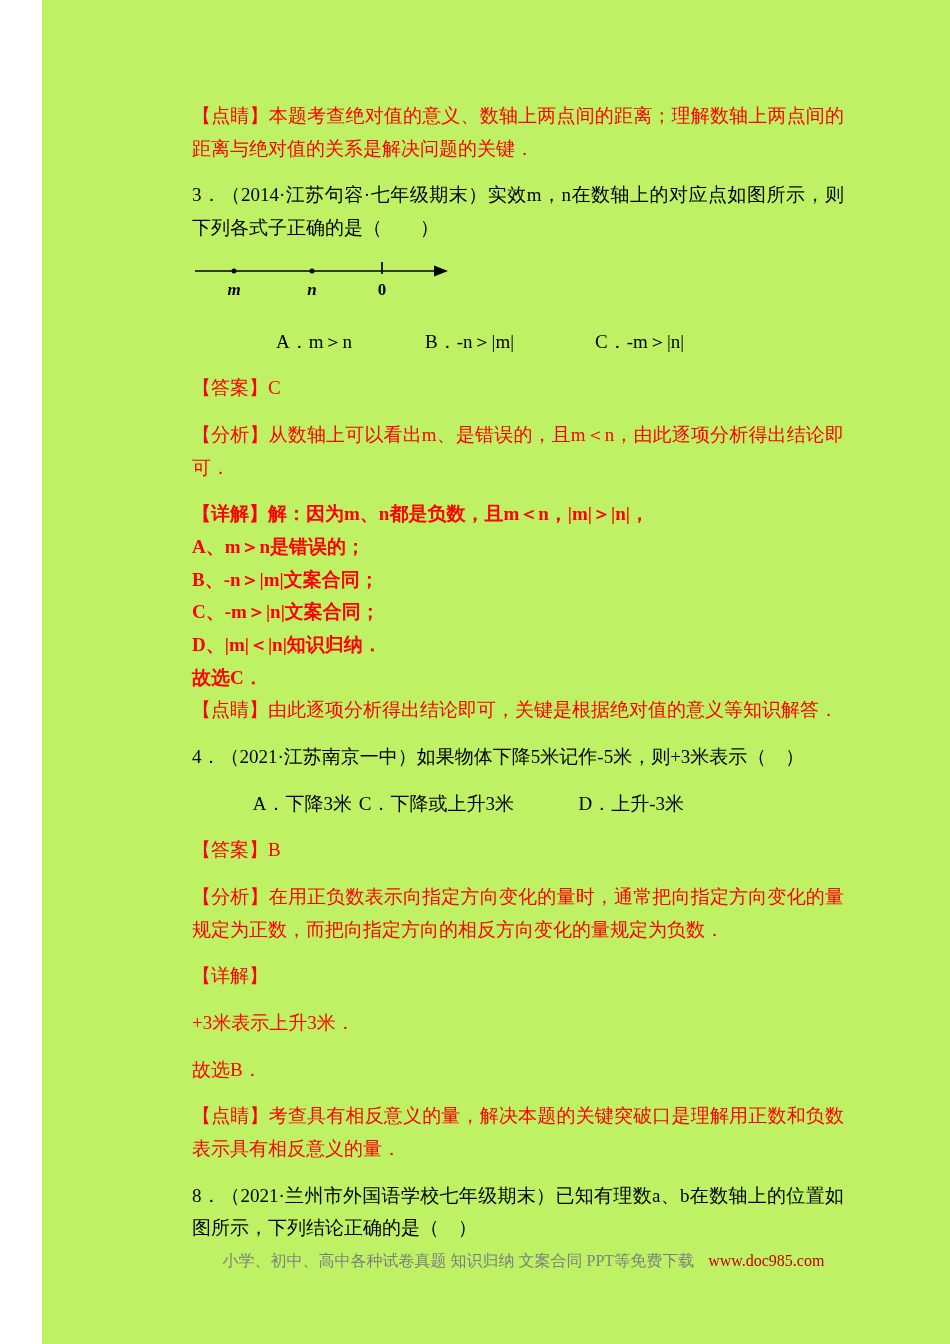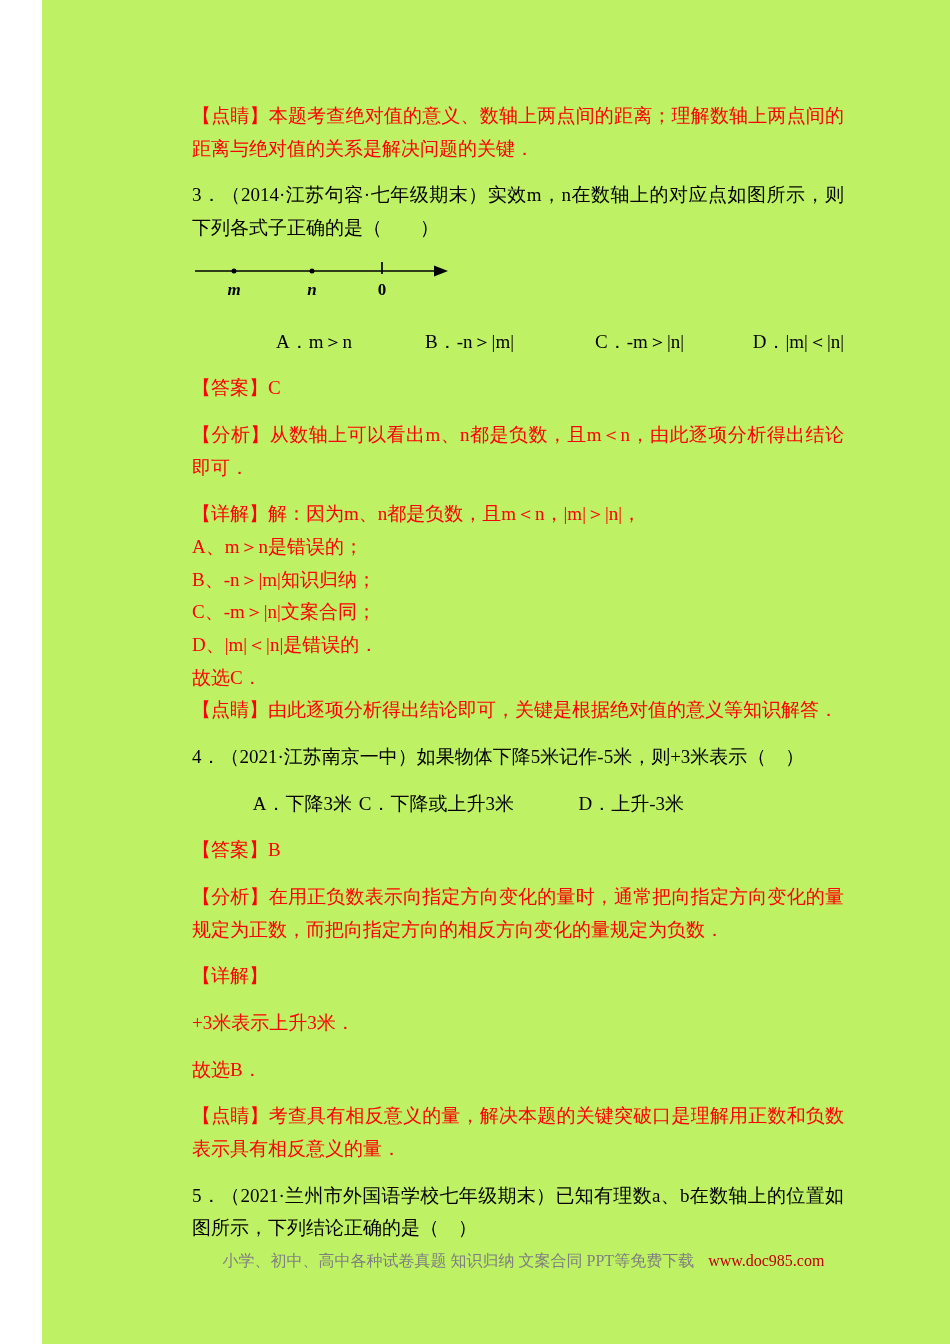--- a/index.html
+++ b/index.html
@@ -18,21 +18,21 @@
     position:absolute;
     top:100px;
     left:150px;
     width:652px;
   }
   .content p{
     margin:0 0 14px 0;
     line-height:1.72;
     text-align:justify;
   }
-  .content p.tight{margin-bottom:0;}
+  .content p.tight{margin-bottom:0;font-weight:bold;}
   .red{color:#fe0000;}
   .figure{margin:12px 0 18px 0;}
   .options-row{
     display:grid;
     grid-template-columns:160px 162px 170px 1fr;
     margin:0 0 14px 0;
     line-height:1.72;
     white-space:nowrap;
   }
   .options-row span{display:block;text-align:right;}
@@ -74,50 +74,49 @@
         <text x="42" y="36" text-anchor="middle" class="fig-label">m</text>
         <text x="120" y="36" text-anchor="middle" class="fig-label">n</text>
         <text x="190" y="36" text-anchor="middle" class="fig-label-zero">0</text>
       </svg>
     </div>
 
     <div class="options-row">
       <span>A．m＞n</span>
       <span>B．-n＞|m|</span>
       <span>C．-m＞|n|</span>
-      <span>D．|m|＜|n|</span>
     </div>
 
     <p class="red">【答案】C</p>
-    <p class="red">【分析】从数轴上可以看出m、n都是负数，且m＜n，由此逐项分析得出结论即可．</p>
+    <p class="red">【分析】从数轴上可以看出m、是错误的，且m＜n，由此逐项分析得出结论即可．</p>
 
     <p class="red tight">【详解】解：因为m、n都是负数，且m＜n，|m|＞|n|，</p>
     <p class="red tight">A、m＞n是错误的；</p>
-    <p class="red tight">B、-n＞|m|知识归纳；</p>
+    <p class="red tight">B、-n＞|m|文案合同；</p>
     <p class="red tight">C、-m＞|n|文案合同；</p>
-    <p class="red tight">D、|m|＜|n|是错误的．</p>
+    <p class="red tight">D、|m|＜|n|知识归纳．</p>
     <p class="red tight">故选C．</p>
 
     <p class="red">【点睛】由此逐项分析得出结论即可，关键是根据绝对值的意义等知识解答．</p>
 
     <p>4．（2021·江苏南京一中）如果物体下降5米记作-5米，则+3米表示（　）</p>
 
     <div class="options-row">
       <span>A．下降3米</span>
       <span>C．下降或上升3米</span>
       <span>D．上升-3米</span>
     </div>
 
     <p class="red">【答案】B</p>
     <p class="red">【分析】在用正负数表示向指定方向变化的量时，通常把向指定方向变化的量规定为正数，而把向指定方向的相反方向变化的量规定为负数．</p>
     <p class="red">【详解】</p>
     <p class="red">+3米表示上升3米．</p>
     <p class="red">故选B．</p>
     <p class="red">【点睛】考查具有相反意义的量，解决本题的关键突破口是理解用正数和负数表示具有相反意义的量．</p>
 
-    <p>5．（2021·兰州市外国语学校七年级期末）已知有理数a、b在数轴上的位置如图所示，下列结论正确的是（　）</p>
+    <p>8．（2021·兰州市外国语学校七年级期末）已知有理数a、b在数轴上的位置如图所示，下列结论正确的是（　）</p>
 
   </div>
 
   <div class="footer">
     <span>小学、初中、高中各种试卷真题  知识归纳  文案合同  PPT等免费下载</span><a href="#">www.doc985.com</a>
   </div>
 </div>
 
 </body></html>

